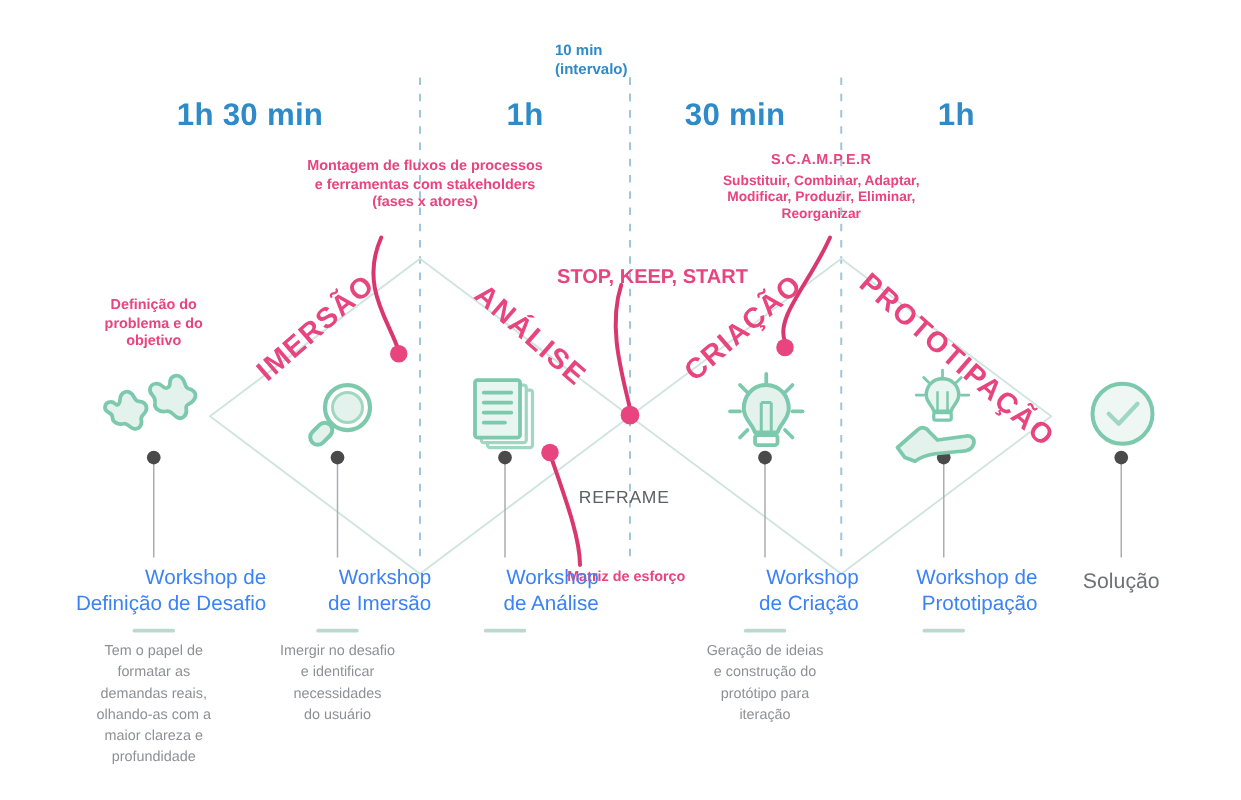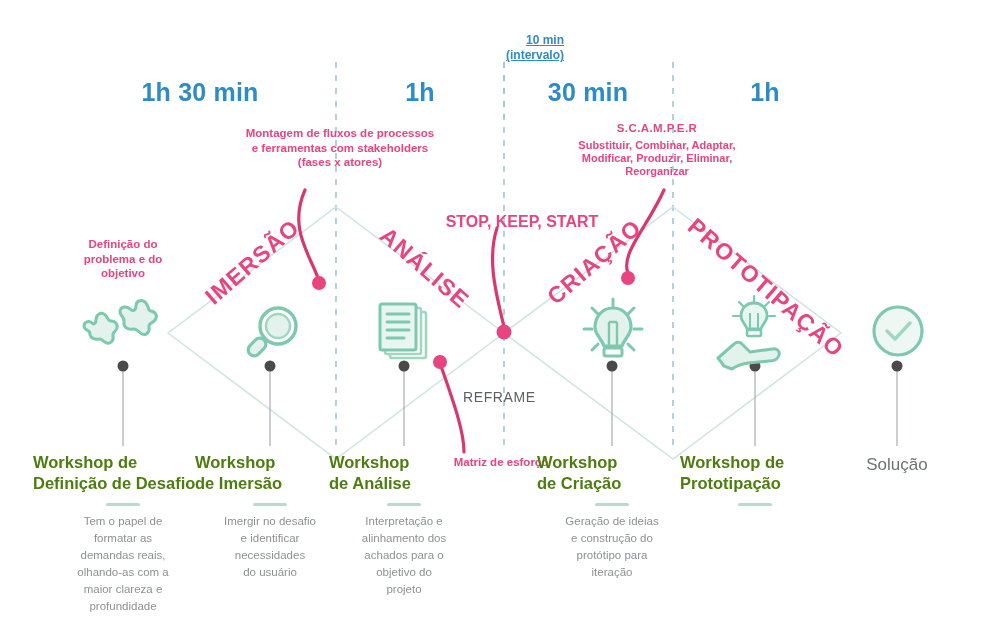--- a/index.html
+++ b/index.html
@@ -19,24 +19,23 @@
     font-weight: bold;
     font-size: 25px;
     text-align: center;
     letter-spacing: .2px;
     white-space: nowrap;
   }
   .time-small {
     color: #2e8bc8;
     font-weight: bold;
     font-size: 12px;
-    text-align: right;
+    text-align: left;
     line-height: 15px;
     white-space: nowrap;
-    text-decoration: underline;
   }
 
   
   .pink-note {
     color: #e8447f;
     font-weight: bold;
     font-size: 11.5px;
     line-height: 14.5px;
     text-align: center;
   }
@@ -50,25 +49,25 @@
     font-size: 23px;
     letter-spacing: 1.2px;
     white-space: nowrap;
     transform-origin: left top;
   }
   .rot-up   { transform: rotate(-41deg); }
   .rot-down { transform: rotate(41deg); }
 
   
   .wk-title {
-    color: #4d7c0f;
+    color: #3b82f6;
     font-size: 16.5px;
     line-height: 21px;
-    text-align: left;
-    font-weight: bold;
+    text-align: right;
+    font-weight: normal;
     white-space: pre-line;
   }
   .wk-desc {
     color: #8d9194;
     font-size: 11.5px;
     line-height: 17px;
     text-align: center;
     white-space: pre-line;
   }
 
@@ -259,23 +258,18 @@
   <div class="abs wk-desc" style="left:203px; top:513px; width:134px;">Imergir no desafio
 e identificar
 necessidades
 do usuário</div>
   <div class="abs wk-desc" style="left:53px; top:513px; width:140px;">Tem o papel de
 formatar as
 demandas reais,
 olhando-as com a
 maior clareza e
 profundidade</div>
-  <div class="abs wk-desc" style="left:339px; top:513px; width:130px;">Interpretação e
-alinhamento dos
-achados para o
-objetivo do
-projeto</div>
   <div class="abs wk-desc" style="left:545px; top:513px; width:134px;">Geração de ideias
 e construção do
 protótipo para
 iteração</div>
 
 </div>
 
 </body></html>

